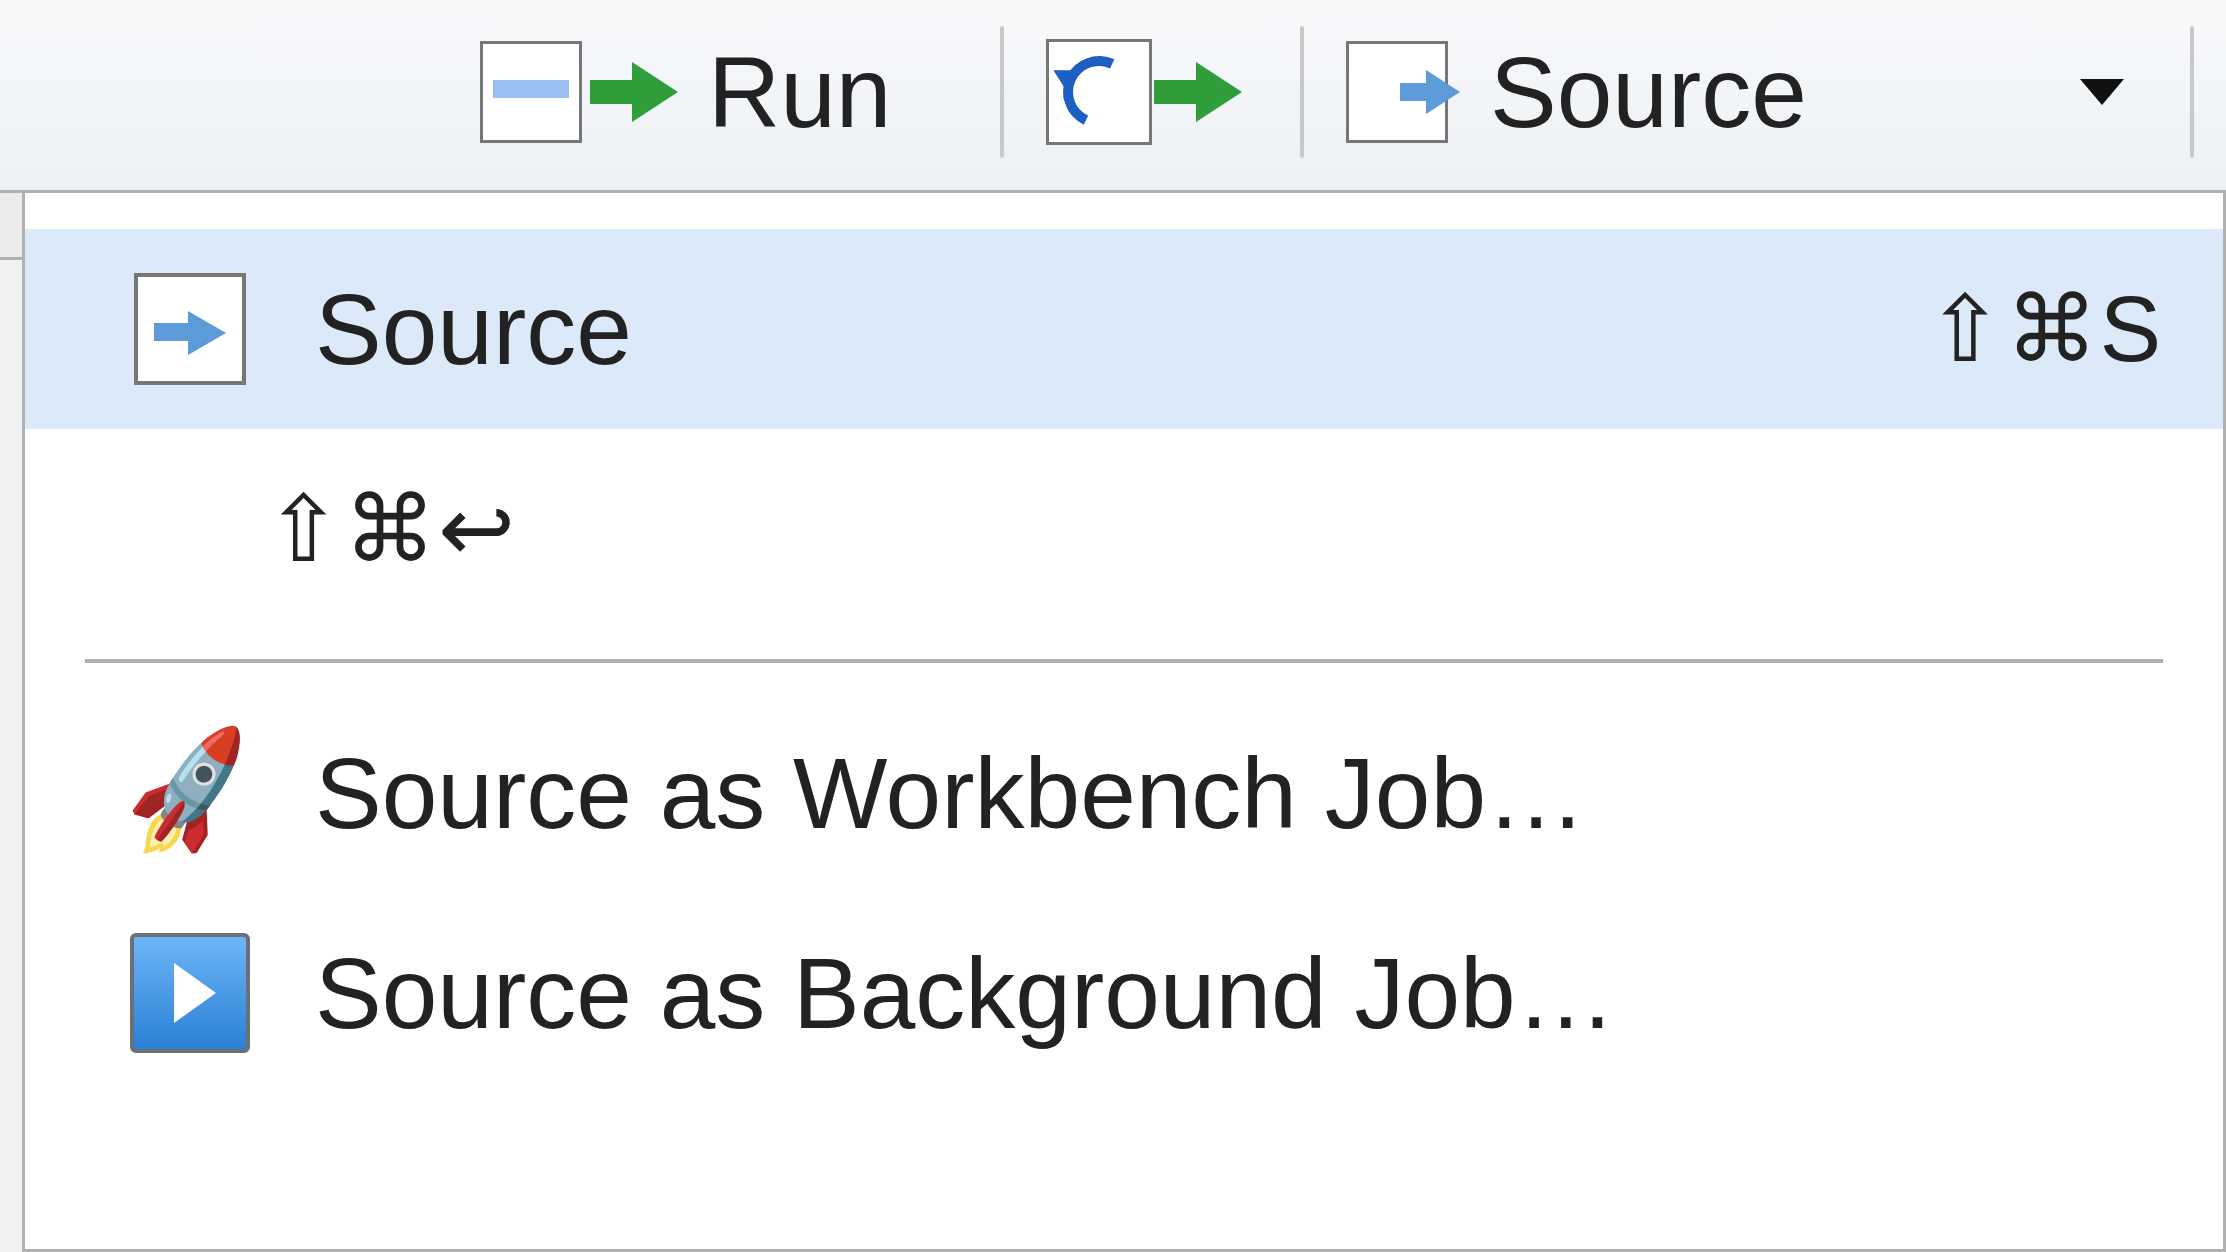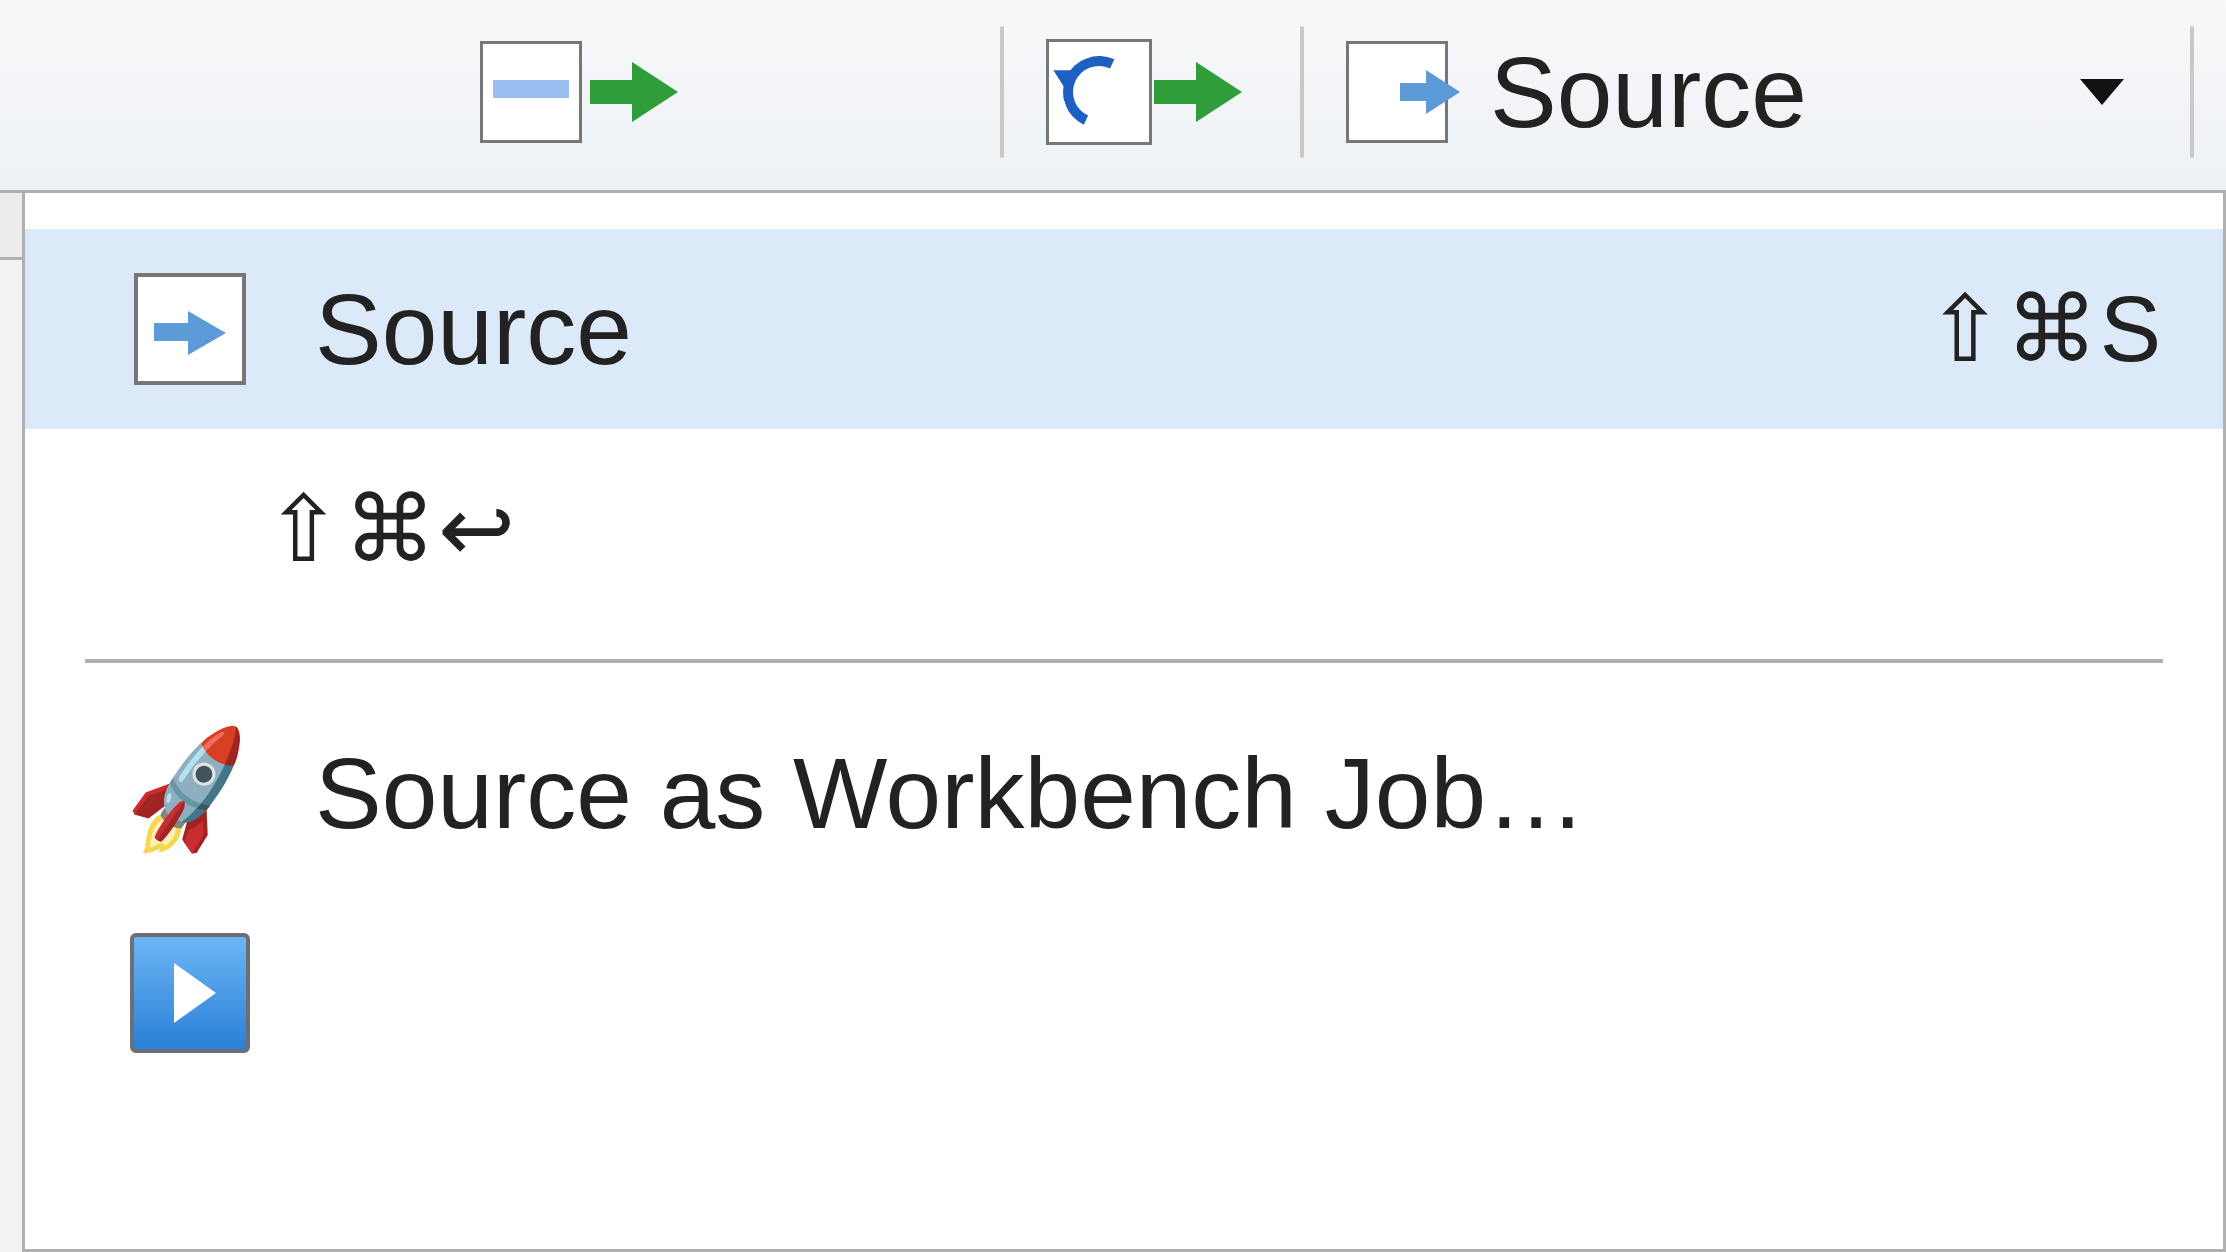--- a/index.html
+++ b/index.html
@@ -235,20 +235,21 @@
 </style>
 </head>
 <body>
 
 <div class="toolbar">
 
   <div class="tbtn" style="left:480px;">
     <span class="doc-icon blue-strip"></span>
     <span style="width:46px;"></span>
     <span class="arrow-green"></span>
+    <span class="label">Run</span>
   </div>
 
   <span class="sep" style="left:1000px;"></span>
 
   <div class="tbtn" style="left:1046px;">
     <span style="display:inline-flex;align-items:center;justify-content:center;width:100px;height:100px;background:#fff;border:3px solid #777;">
       <span class="undo-curve"></span>
     </span>
     <span style="width:40px;"></span>
     <span class="arrow-green"></span>
@@ -296,17 +297,18 @@
         <span class="rocket">🚀</span>
       </span>
       <span class="label">Source as Workbench Job…</span>
       <span class="shortcut"></span>
     </div>
 
     <div class="menu-item">
       <span class="icon-slot">
         <span class="play-icon"></span>
       </span>
+      <span class="label">Source as Background Job…</span>
       <span class="shortcut"></span>
     </div>
 
   </div>
 </div>
 
 </body></html>

